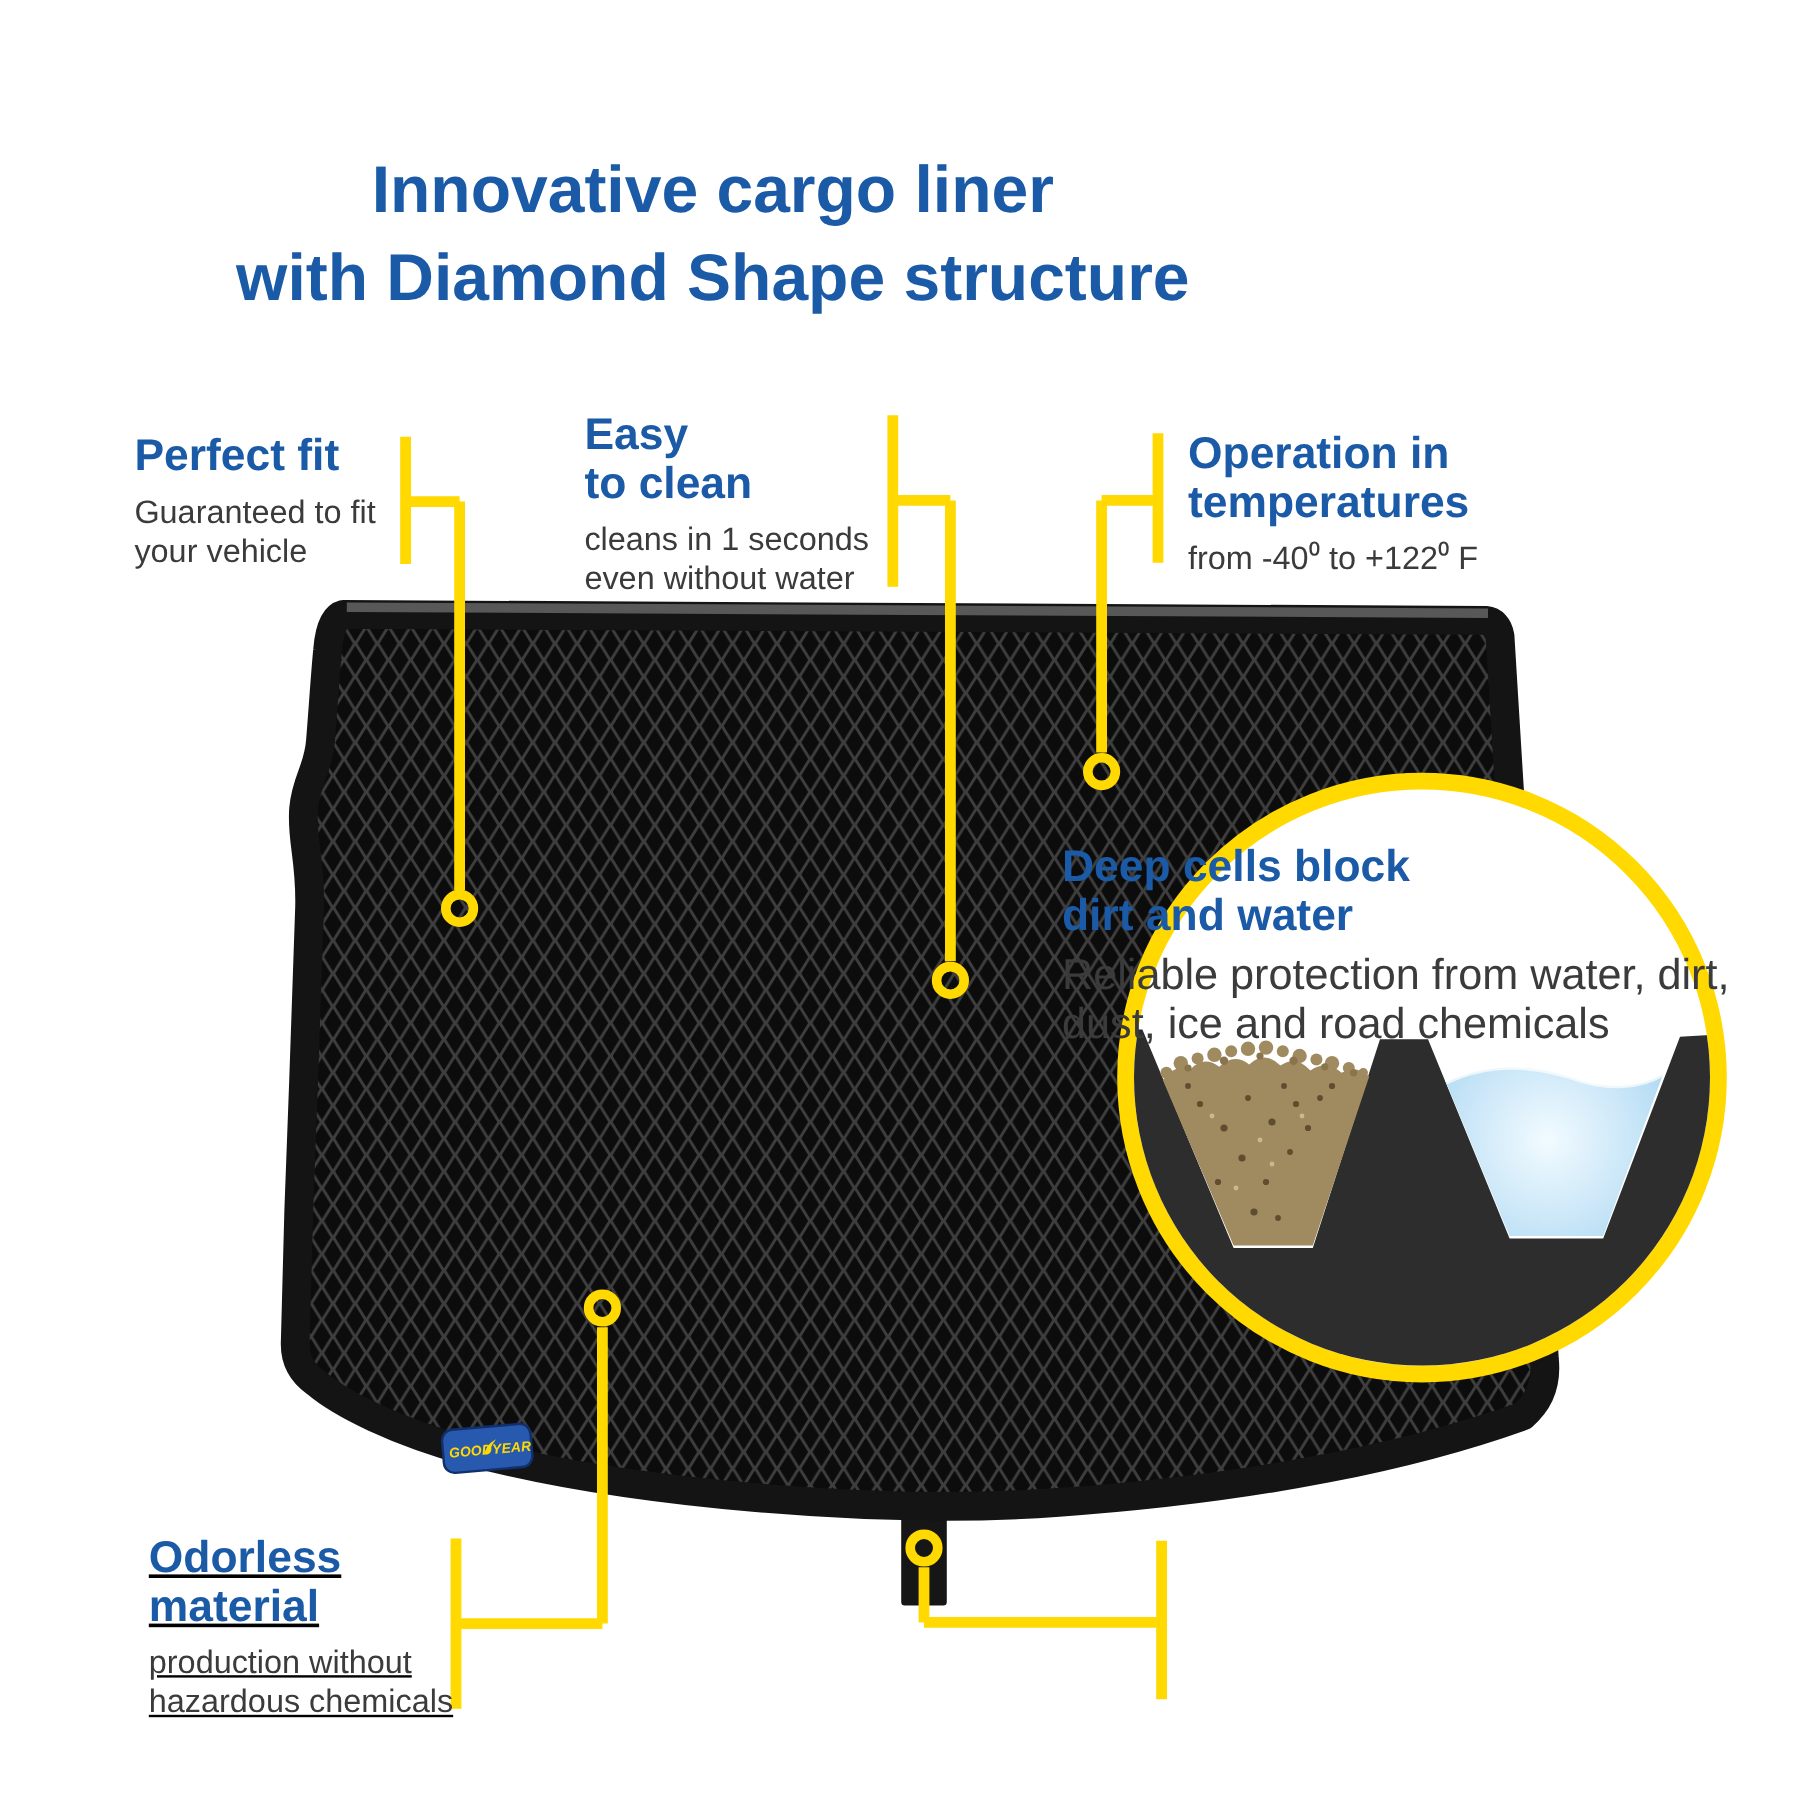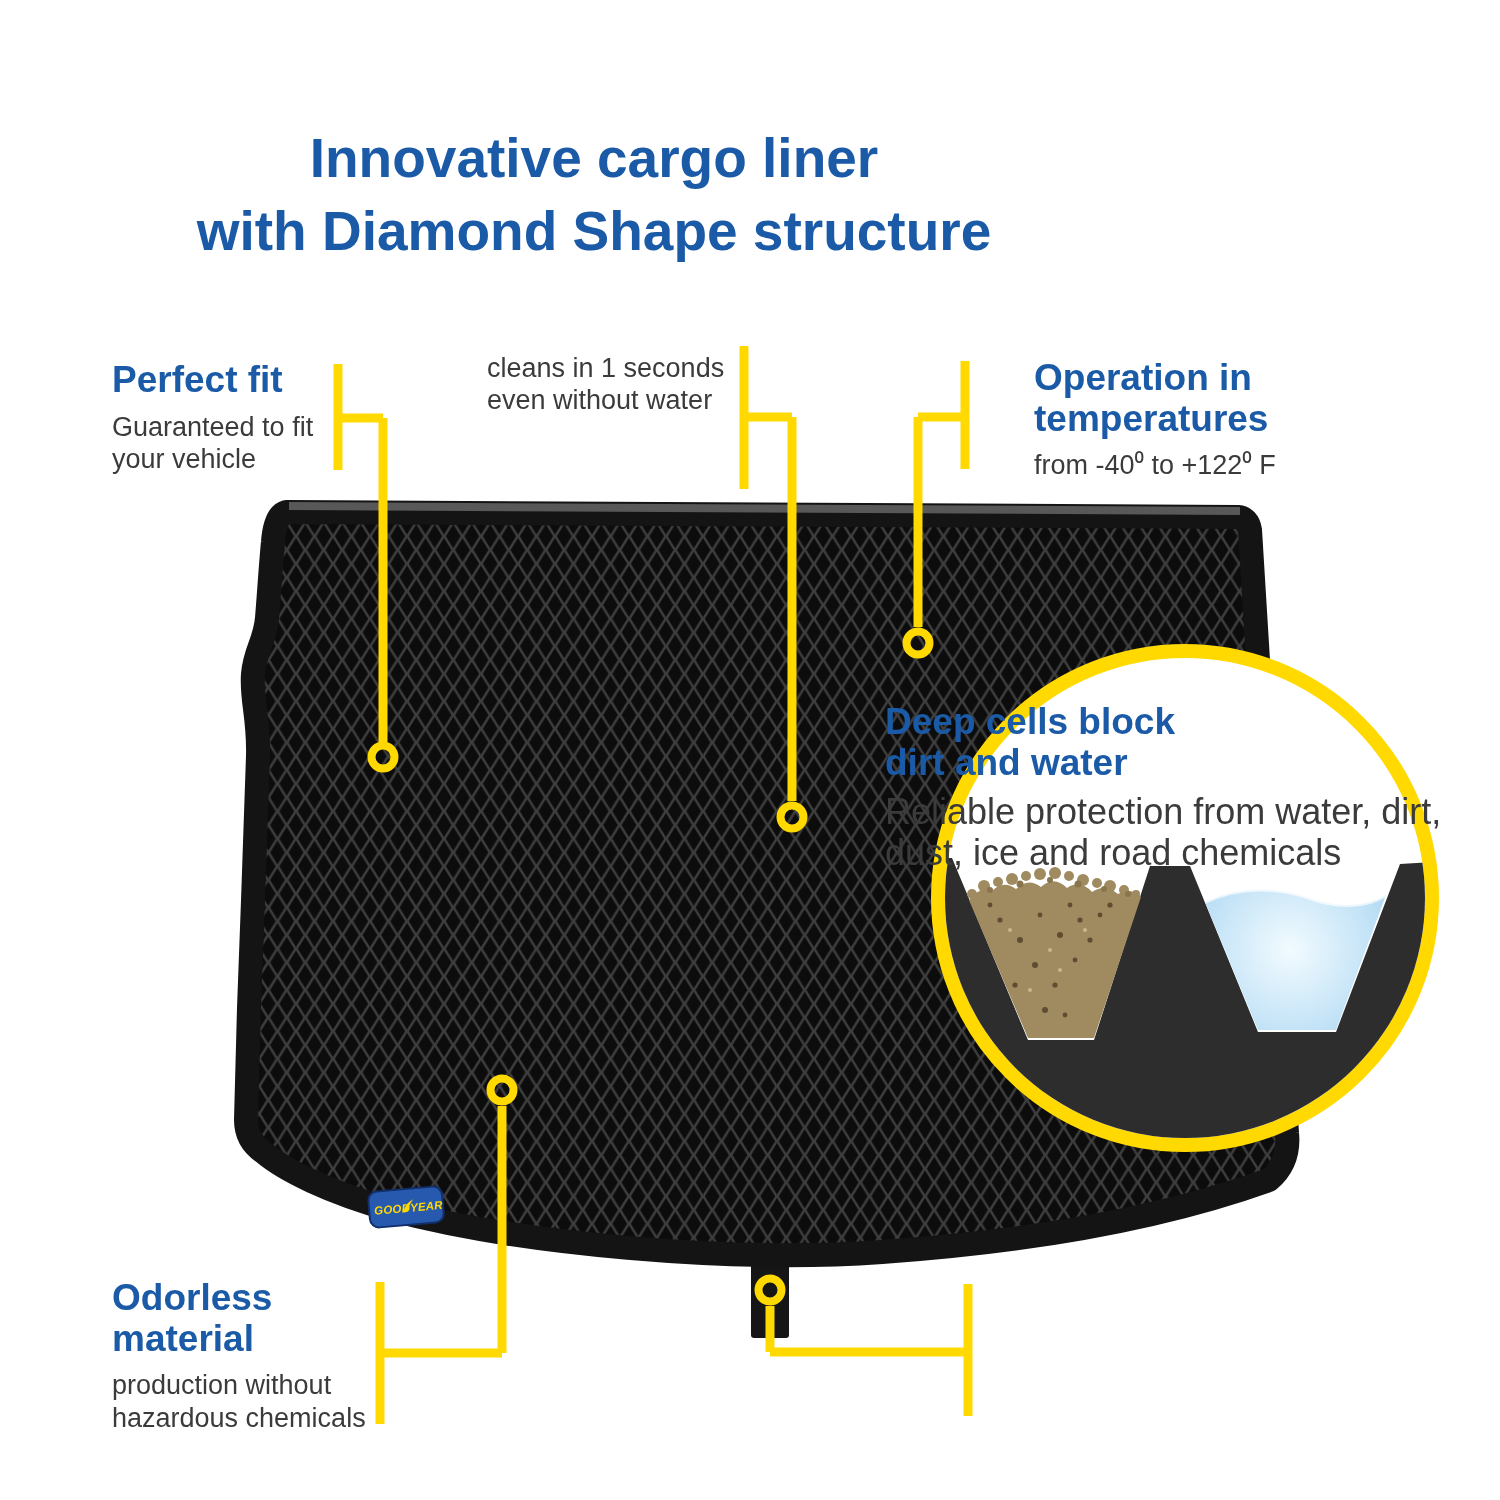--- a/index.html
+++ b/index.html
@@ -17,22 +17,22 @@
   .callout .h {
     color:#1A5AA6; font-weight:700; font-size:37px; line-height:1.1;
     white-space:pre-line; margin:0;
   }
   .callout .b {
     color:#3B3B3B; font-size:27px; line-height:1.2; white-space:pre-line;
     margin:10px 0 0 0;
   }
   #perfect-fit  { left:112px;  top:360px; }
   #easy-clean   { left:487px;  top:342px; }
-  #temperature  { left:990px;  top:358px;margin-left:44px; }
-  #odorless     { left:112px;  top:1278px; }
+  #temperature  { left:990px;  top:358px; }
+  #odorless     { left:124px;  top:1278px;text-decoration:underline; }
   #handle       { left:997px;  top:1304px; }
   #deep-cells   { left:885px;  top:702px; width:600px; }
   #deep-cells .h { font-size:37px; line-height:1.1; }
   #deep-cells .b { font-size:36px; line-height:1.13; margin-top:9px; }
 </style>
 </head>
 <body>
 
 <div class="canvas">
 
@@ -167,20 +167,22 @@
     <span class="tline">with Diamond Shape structure</span>
   </div>
 
   <div class="callout" id="perfect-fit">
     <p class="h">Perfect fit</p>
     <p class="b">Guaranteed to fit
 your vehicle</p>
   </div>
 
   <div class="callout" id="easy-clean">
+    <p class="h">Easy
+to clean</p>
     <p class="b">cleans in 1 seconds
 even without water</p>
   </div>
 
   <div class="callout" id="temperature">
     <p class="h">Operation in
 temperatures</p>
     <p class="b">from -40⁰ to +122⁰ F</p>
   </div>
 

